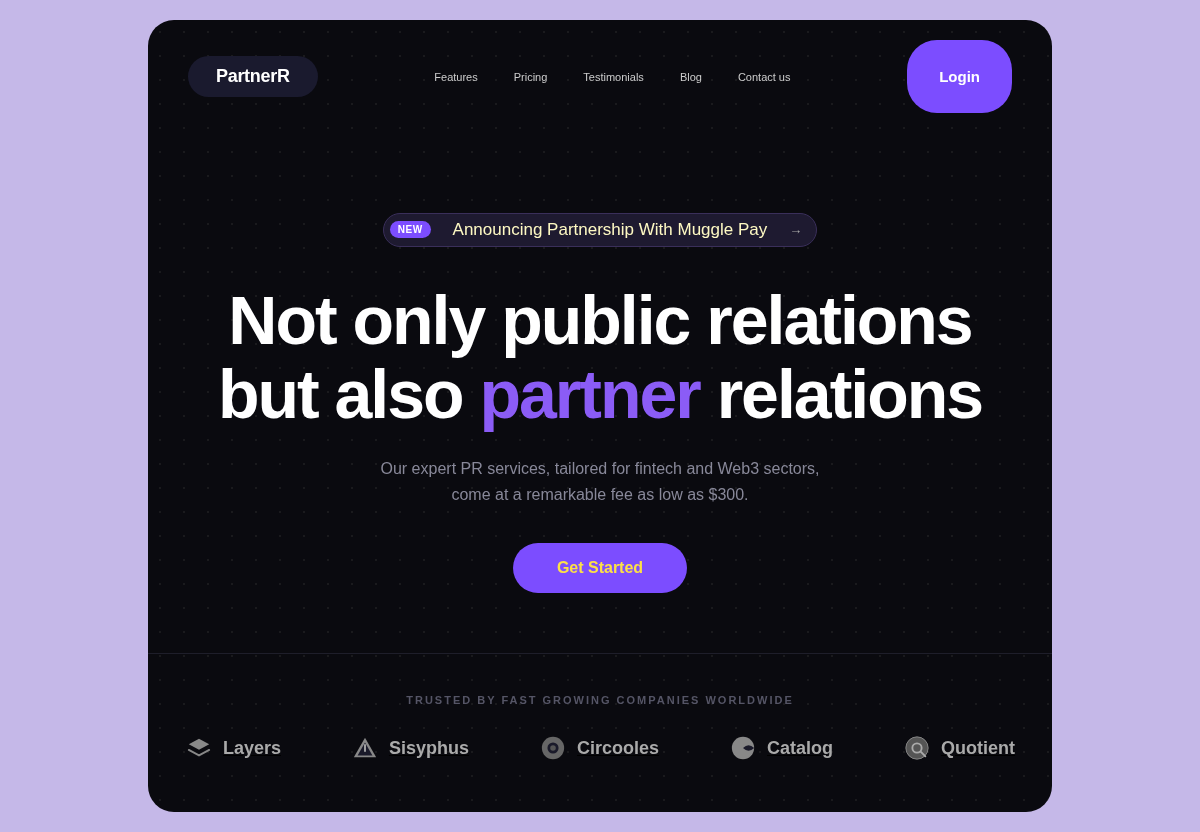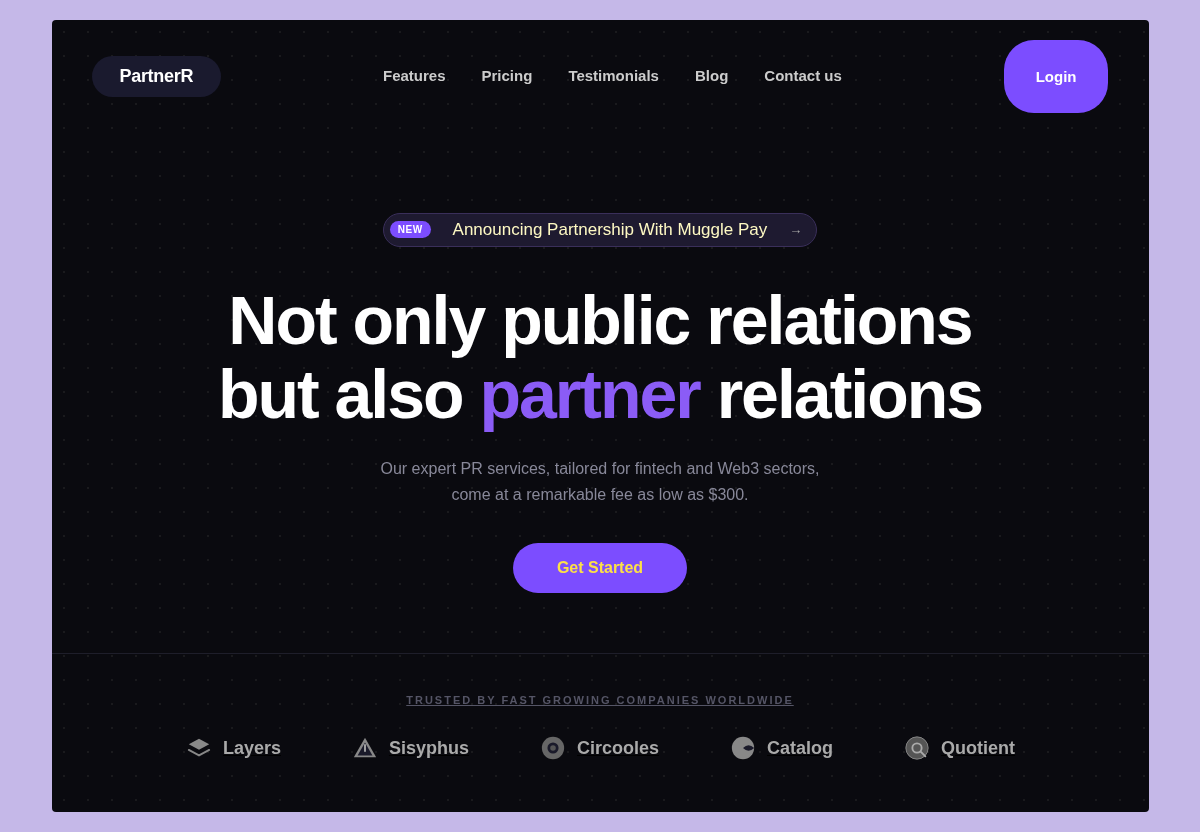--- a/index.html
+++ b/index.html
@@ -7,23 +7,23 @@
     body {
       background-color: #c5b8e8;
       display: flex;
       justify-content: center;
       align-items: center;
       min-height: 100vh;
       font-family: -apple-system, BlinkMacSystemFont, 'Segoe UI', sans-serif;
     }
 
     .page-wrapper {
-      width: 1097px;
+      width: 904px;
       background: #0a0a0f;
-      border-radius: 4px;
+      border-radius: 26px;
       overflow: hidden;
       position: relative;
     }
 
     
     .dot-grid {
       position: absolute;
       top: 0; left: 0; right: 0; bottom: 0;
       background-image: radial-gradient(circle, #333 1px, transparent 1px);
       background-size: 24px 24px;
@@ -56,22 +56,22 @@
 
     .nav-links {
       display: flex;
       gap: 36px;
       list-style: none;
     }
 
     .nav-links li a {
       color: #cccccc;
       text-decoration: none;
-      font-size: 15px;
-      font-weight: 700;
+      font-size: 11px;
+      font-weight: 400;
       margin-top: 40px;
     }
 
     .nav-login-btn {
       background: #7c4dff;
       color: #ffffff;
       border: none;
       border-radius: 30px;
       padding: 28px 32px;
       font-size: 15px;
@@ -161,21 +161,20 @@
       border-top: 1px solid #1e1e2a;
     }
 
     .trusted-label {
       color: #555566;
       font-size: 11px;
       font-weight: 600;
       letter-spacing: 2px;
       text-transform: uppercase;
       margin-bottom: 28px;
-      text-decoration: underline;
     }
 
     .company-logos {
       display: flex;
       justify-content: center;
       align-items: center;
       gap: 70px;
       text-decoration: underline;
     }
 

